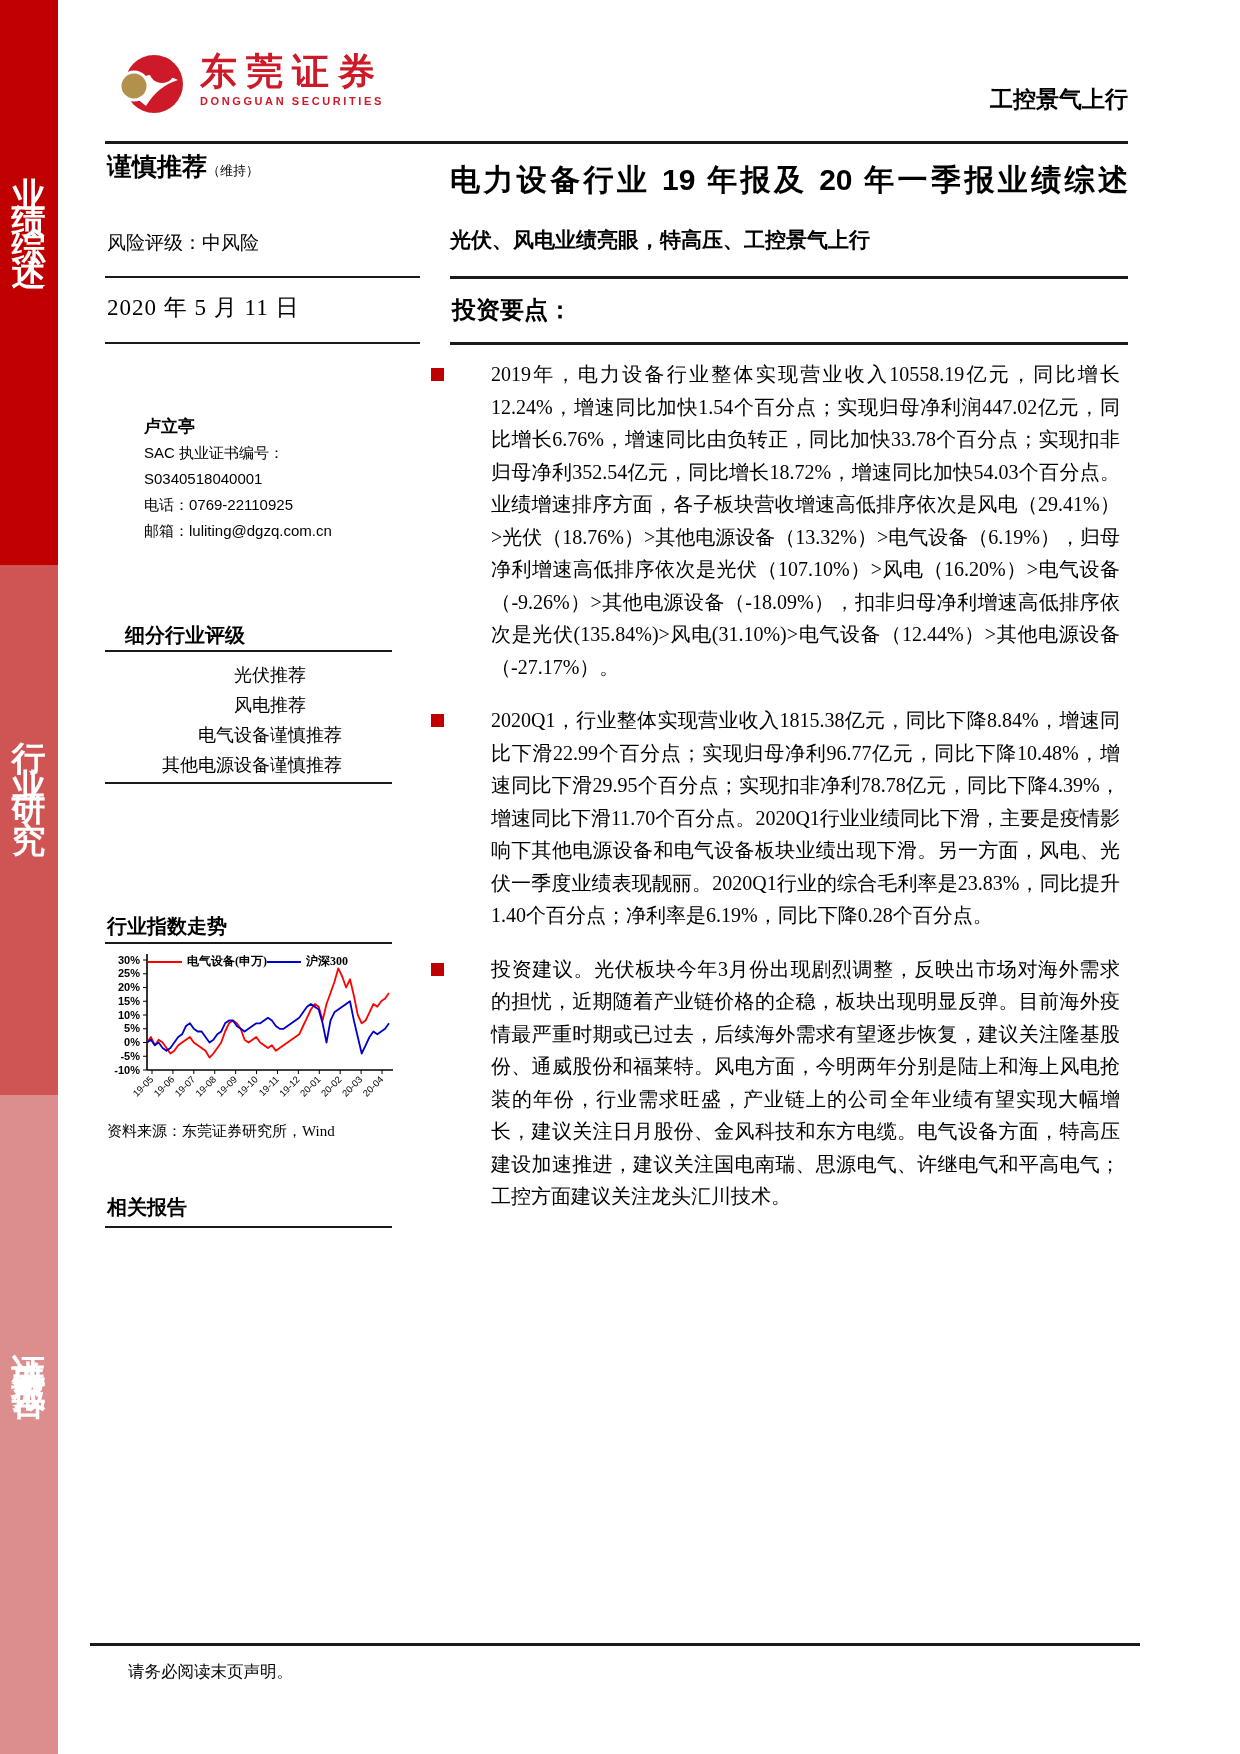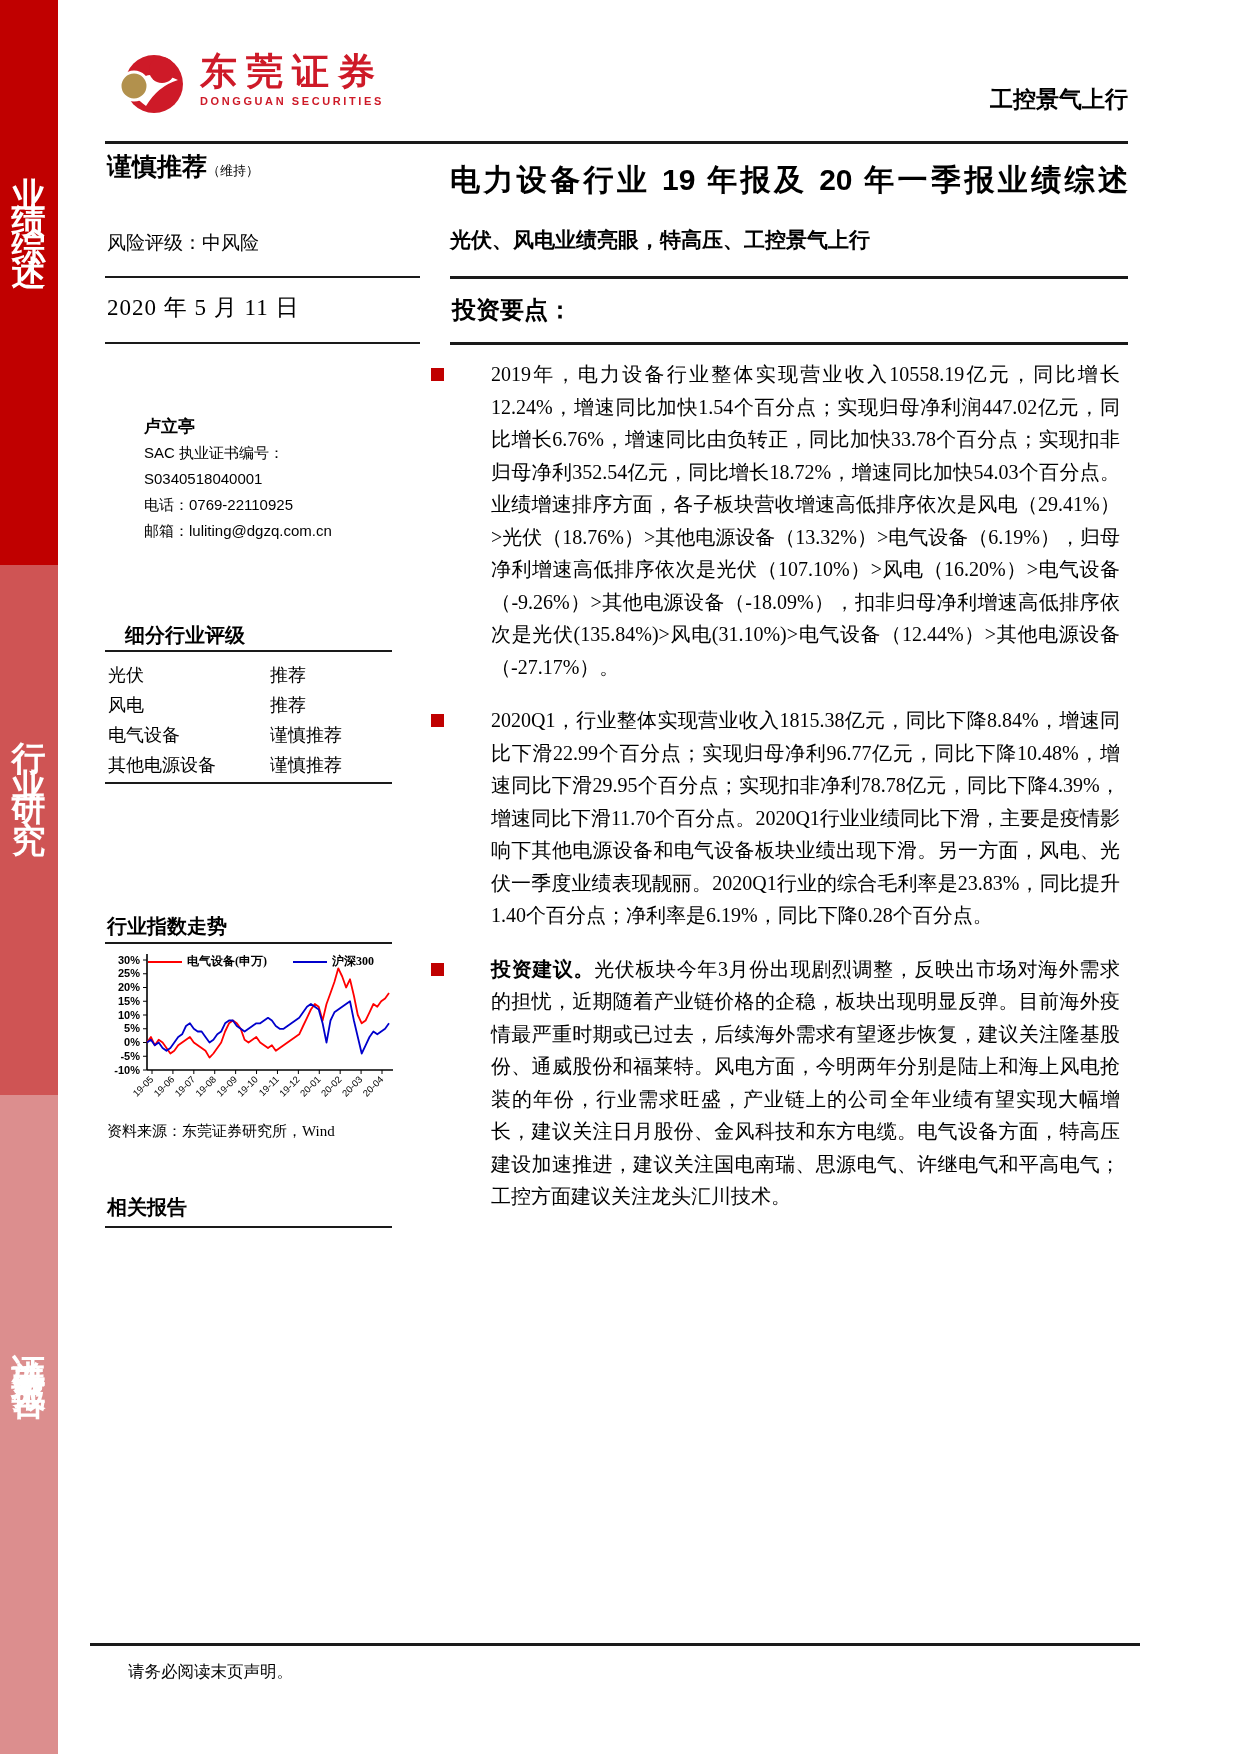--- a/index.html
+++ b/index.html
@@ -26,40 +26,40 @@
   .rating .big{font-family:"Liberation Sans",sans-serif;font-weight:bold;font-size:25px;}
   .rating .small{font-family:"Liberation Sans",sans-serif;font-size:13px;}
   .risk{position:absolute;left:107px;top:230px;font-family:"Liberation Sans",sans-serif;font-size:19px;}
   .date{position:absolute;left:107px;top:292px;font-size:23px;letter-spacing:1px;}
   .analyst{position:absolute;left:114px;top:414px;font-family:"Liberation Sans",sans-serif;
            font-size:15px;line-height:26px;margin-left:30px;}
   .analyst .name{font-weight:bold;font-size:17px;}
   .blocktitle{position:absolute;font-family:"Liberation Sans",sans-serif;font-weight:bold;font-size:20px;}
   .subtable{position:absolute;left:108px;top:660px;width:282px;font-size:18px;}
   .subtable .row{display:flex;height:30px;align-items:center;}
-  .subtable .lab{width:162px;}
-  
-  .legend{position:absolute;left:148px;top:953px;display:flex;gap:26px;align-items:center;
+  .subtable .lab{width:162px;text-align:right;}
+  
+  .legend{position:absolute;left:148px;top:953px;display:flex;align-items:center;
           font-size:12px;font-weight:bold;}
   .legend .item{display:flex;align-items:center;gap:5px;}
   .legend .sw{width:34px;height:0;border-top:2.5px solid #000;}
   .chart-svg{position:absolute;left:105px;top:948px;}
   .source{position:absolute;left:107px;top:1122px;font-size:15px;}
   
   .rtitle{position:absolute;left:450px;top:160px;width:678px;font-family:"Liberation Sans",sans-serif;
           font-weight:bold;font-size:30px;text-align:justify;text-align-last:justify;}
   .rsub{position:absolute;left:450px;top:226px;width:678px;font-family:"Liberation Sans",sans-serif;
         font-weight:bold;font-size:21px;text-align:left;}
   .section-h{position:absolute;left:452px;top:294px;font-family:"Liberation Sans",sans-serif;
              font-weight:bold;font-size:24px;}
   .bullets{position:absolute;left:429px;top:358px;width:699px;}
   .bullet{display:flex;margin-bottom:21px;}
   .marker{flex:none;width:13px;height:13px;background:#c00000;margin:10px 47px 0 2px;}
   .btext{flex:1;font-size:20px;line-height:32.5px;text-align:justify;padding-right:8px;}
-  .btext b{font-weight:bold;}
+  .btext b{font-weight:normal;}
   
   .footer{position:absolute;left:128px;top:1658px;width:1012px;font-family:"Liberation Sans",sans-serif;
           font-size:16.5px;line-height:27px;}
 </style>
 </head>
 <body>
 
 <div class="page">
 
   <div class="seg seg1" style="background: rgb(192, 0, 0);">

